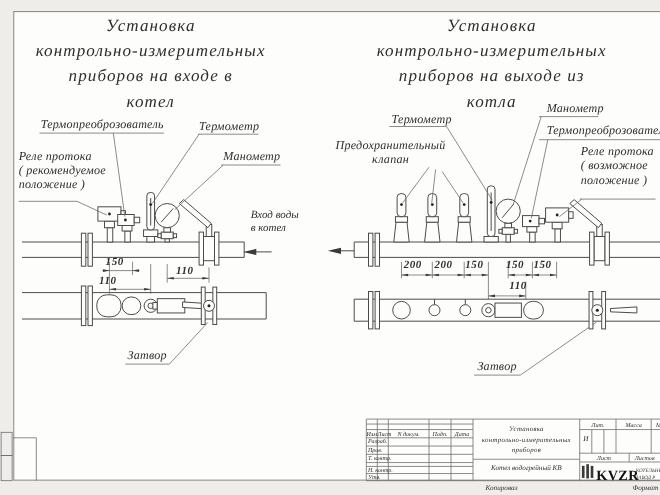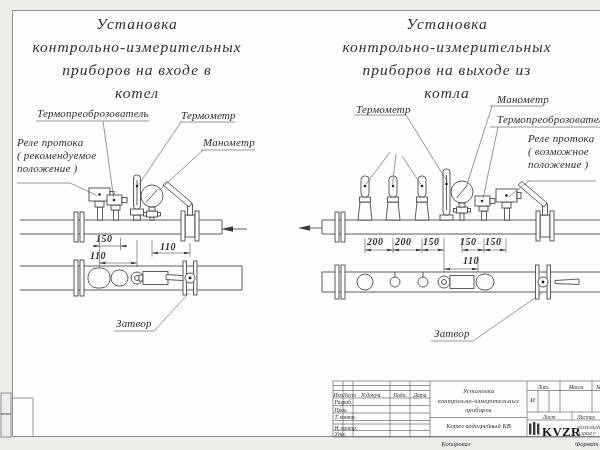--- a/index.html
+++ b/index.html
@@ -250,31 +250,35 @@
   <div class="t ttl" style="left:12px;top:12px;">Установка
 контрольно-измерительных
 приборов на входе в
 котел</div>
   <div class="t lbl" style="left:37px;top:107px;">Термопреоброзователь</div>
   <div class="t lbl" style="left:181px;top:109px;">Термометр</div>
   <div class="t lbl" style="left:203px;top:136px;">Манометр</div>
   <div class="t lbl" style="left:17px;top:136px;">Реле протока
 ( рекомендуемое
 положение )</div>
+  <div class="t flow" style="left:228px;top:190px;">Вход воды
+в котел</div>
   <div class="t lbl" style="left:116px;top:317px;">Затвор</div>
   <div class="t dim" style="left:96px;top:233px;">150</div>
   <div class="t dim" style="left:160px;top:241px;">110</div>
   <div class="t dim" style="left:90px;top:250px;">110</div>
 
   <div class="t ttl" style="left:322px;top:12px;">Установка
 контрольно-измерительных
 приборов на выходе из
 котла</div>
   <div class="t lbl" style="left:356px;top:103px;">Термометр</div>
   <div class="t lbl" style="left:497px;top:93px;">Манометр</div>
+  <div class="t lbl ctr" style="left:305px;top:126px;width:100px;">Предохранительный
+клапан</div>
   <div class="t lbl" style="left:497px;top:113px;">Термопреоброзователь</div>
   <div class="t lbl" style="left:528px;top:132px;">Реле протока
 ( возможное
 положение )</div>
   <div class="t lbl" style="left:434px;top:327px;">Затвор</div>
   <div class="t dim" style="left:367px;top:236px;">200</div>
   <div class="t dim" style="left:395px;top:236px;">200</div>
   <div class="t dim" style="left:423px;top:236px;">150</div>
   <div class="t dim" style="left:460px;top:236px;">150</div>
   <div class="t dim" style="left:485px;top:236px;">150</div>

